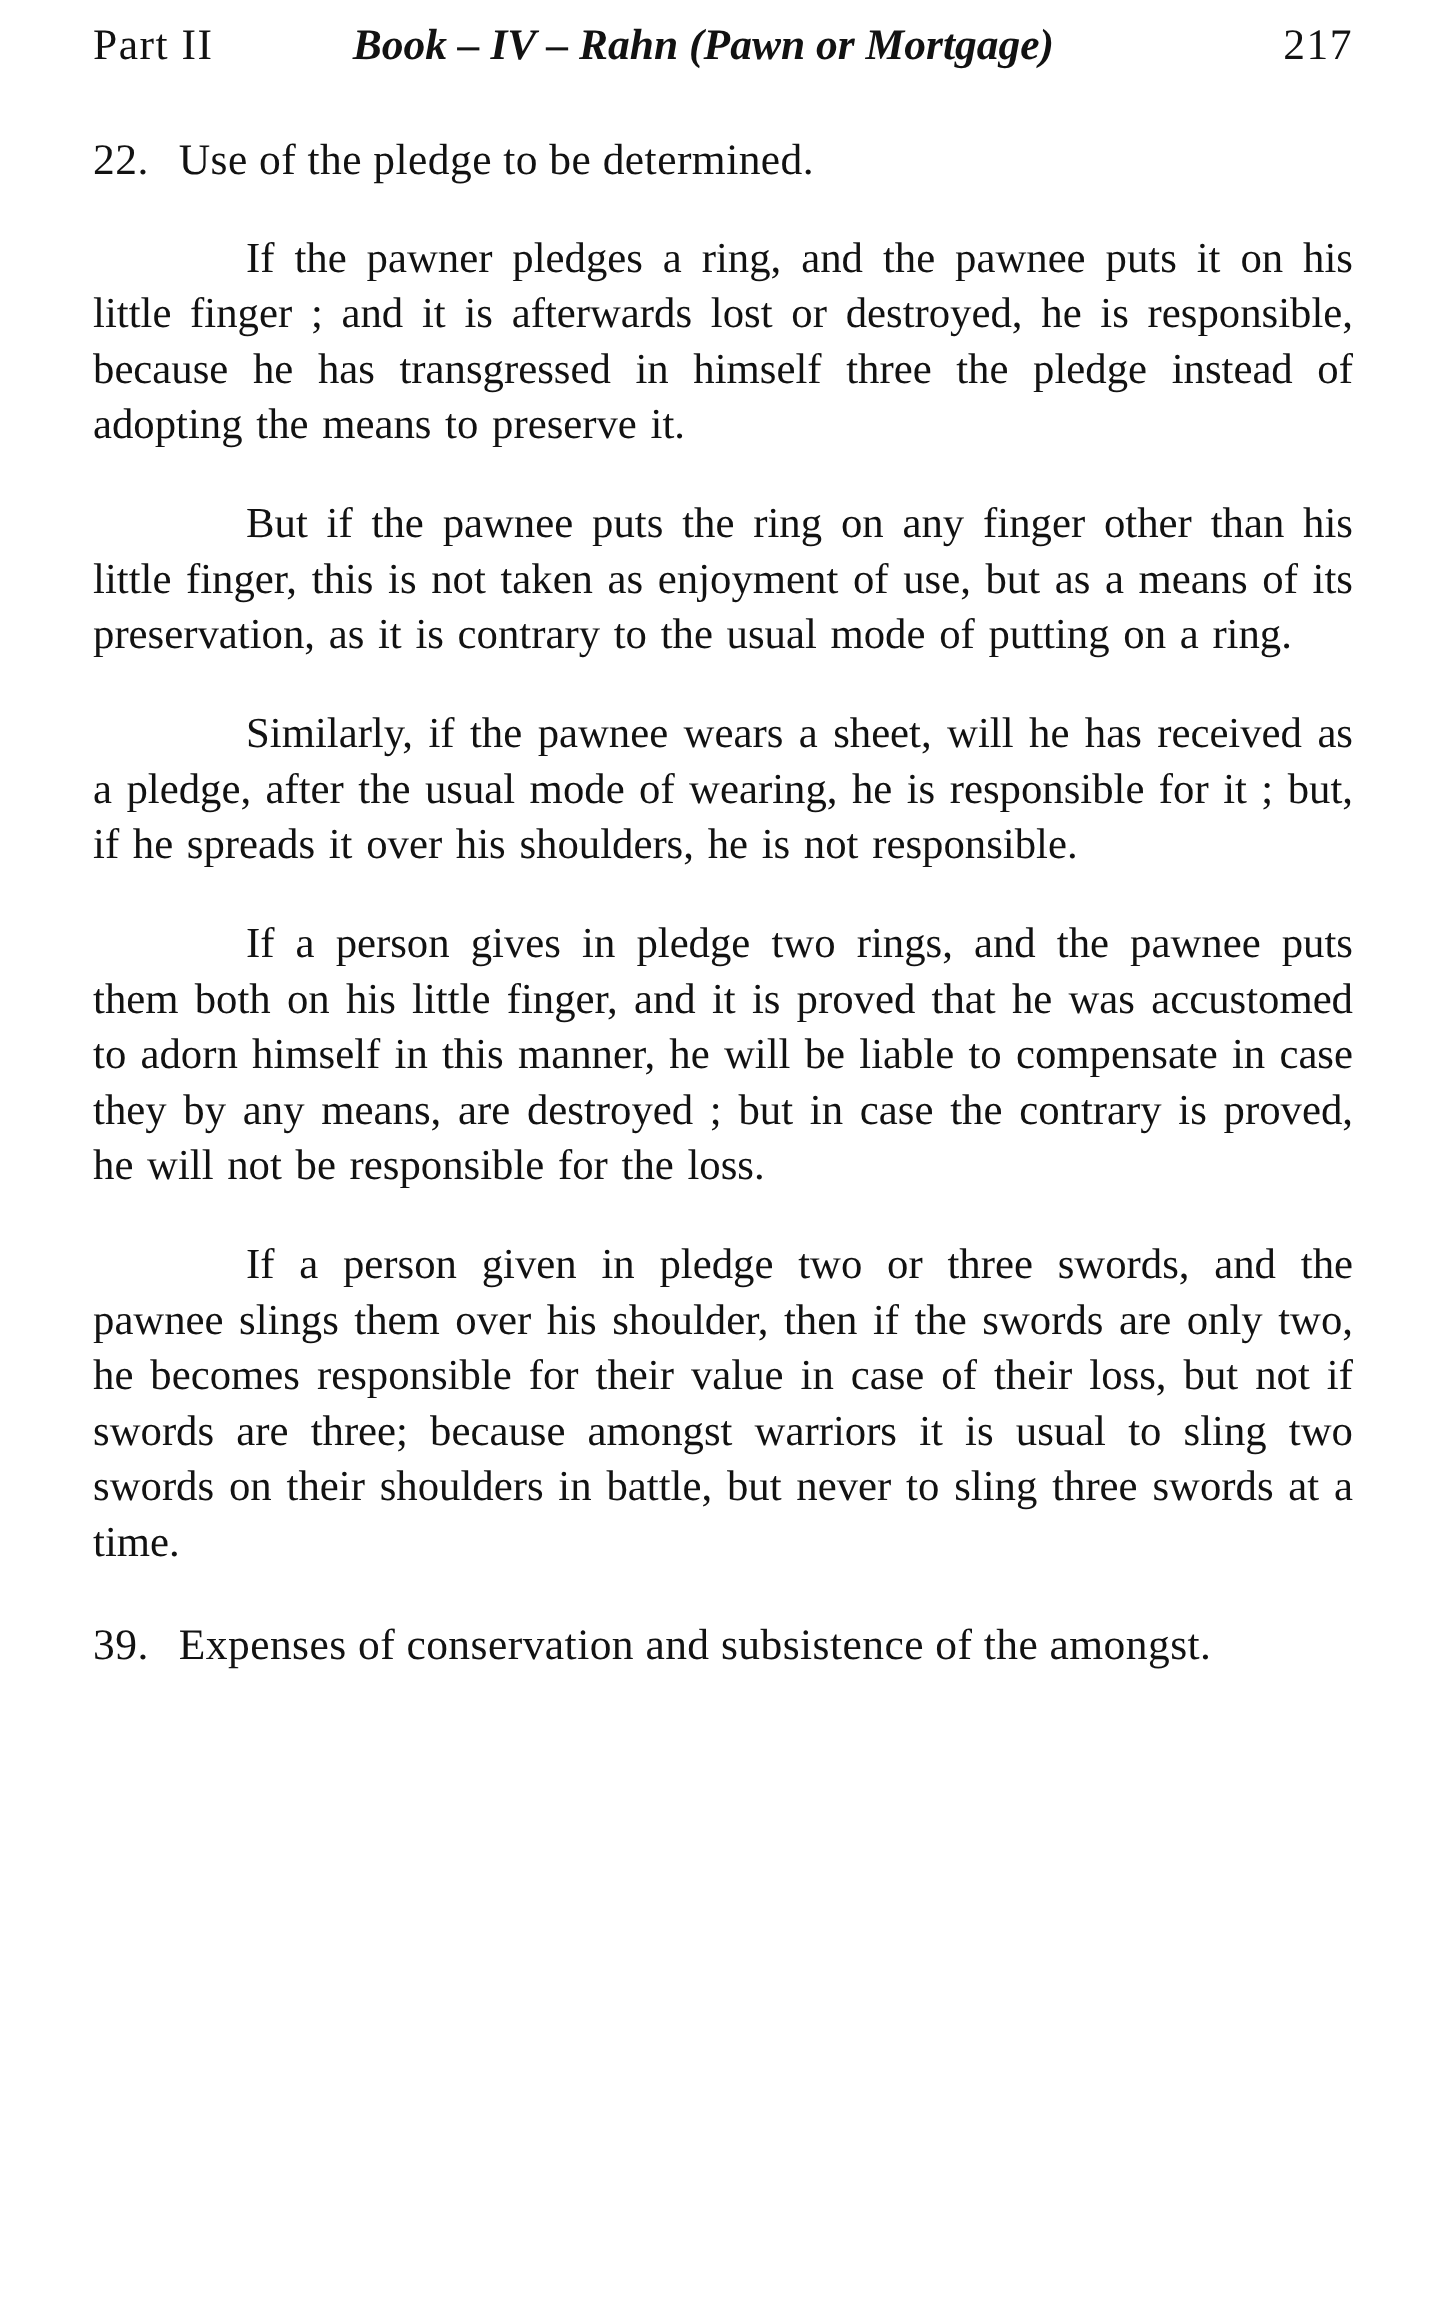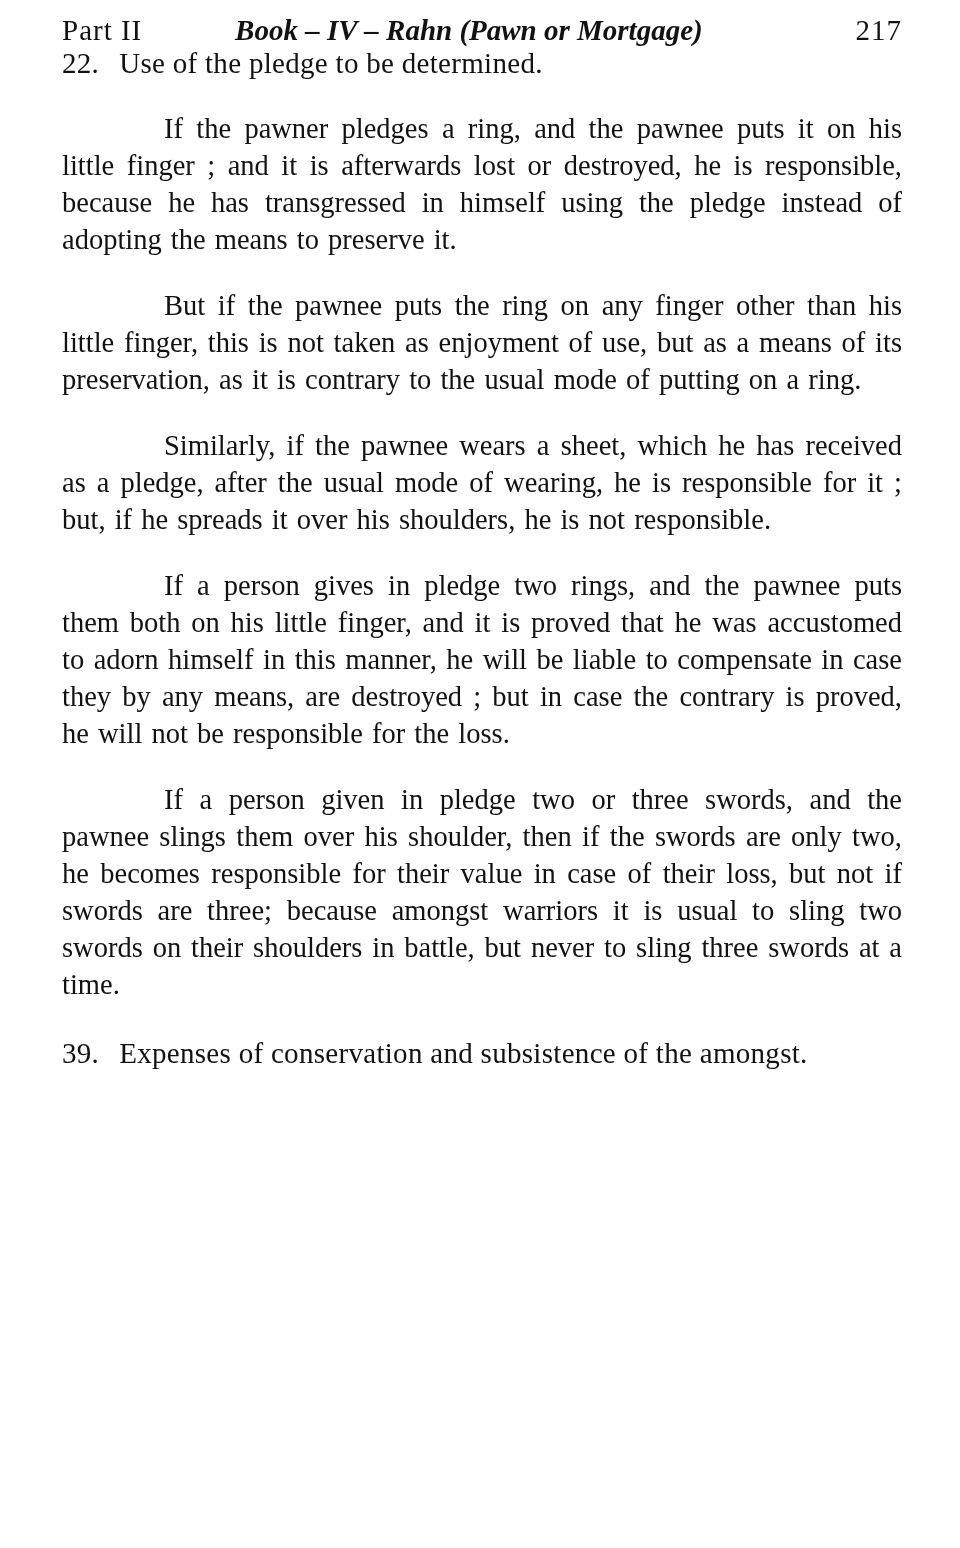--- a/index.html
+++ b/index.html
@@ -21,20 +21,21 @@
     height: 1548px;
     padding: 14px 58px 20px 62px;
     background: #ffffff;
   }
 
   .page-header {
     display: flex;
     justify-content: space-between;
     align-items: center;
     font-size: 29px;
+    margin-bottom: 44px;
   }
 
   .page-header .part {
     letter-spacing: 1px;
   }
 
   .page-header .book-title {
     font-style: italic;
     font-weight: 600;
     flex: 1;
@@ -82,23 +83,23 @@
   <header class="page-header">
     <span class="part">Part II</span>
     <span class="book-title">Book – IV –  Rahn (Pawn or Mortgage)</span>
     <span class="page-num">217</span>
   </header>
 
   <h2 class="section-heading">
     <span class="sec-num">22.</span><span class="sec-title">Use of the pledge to be determined.</span>
   </h2>
 
-  <p class="para">If the pawner pledges a ring, and the pawnee puts it on his little finger ; and it is afterwards lost or destroyed, he is responsible, because he has transgressed in himself using the pledge instead of adopting the means to preserve it.</p>
+  <p class="para">If the pawner pledges a ring, and the pawnee puts it on his little finger ; and it is afterwards lost or destroyed, he is responsible, because he has transgressed in himself three the pledge instead of adopting the means to preserve it.</p>
   <p class="para">But if the pawnee puts the ring on any finger other than his little finger, this is not taken as enjoyment of use, but as a means of its preservation, as it is contrary to the usual mode of putting on a ring.</p>
-  <p class="para">Similarly, if the pawnee wears a sheet, which he has received as a pledge, after the usual mode of wearing, he is responsible for it ; but, if he spreads it over his shoulders, he is not responsible.</p>
+  <p class="para">Similarly, if the pawnee wears a sheet, will he has received as a pledge, after the usual mode of wearing, he is responsible for it ; but, if he spreads it over his shoulders, he is not responsible.</p>
   <p class="para">If a person gives in pledge two rings, and the pawnee puts them both on his little finger, and it is proved that he was accustomed to adorn himself in this manner, he will be liable to compensate in case they by any means, are destroyed ; but in case the contrary is proved, he will not be responsible for the loss.</p>
   <p class="para">If a person given in pledge two or three swords, and the pawnee slings them over his shoulder, then if the swords are only two, he becomes responsible for their value in case of their loss, but not if swords are three; because amongst warriors it is usual to sling two swords on their shoulders in battle, but never to sling three swords at a time.</p>
 
   <h2 class="section-heading second">
     <span class="sec-num">39.</span><span class="sec-title">Expenses of conservation and subsistence of the amongst.</span>
   </h2>
 
 
 </div>
 

